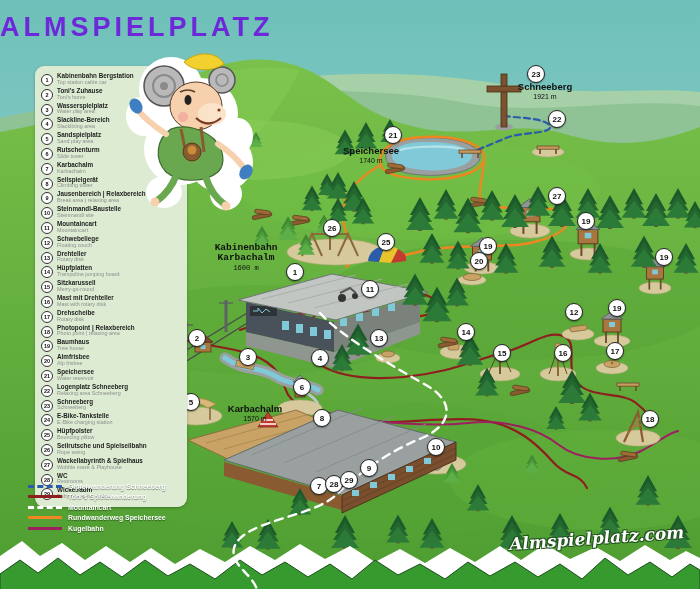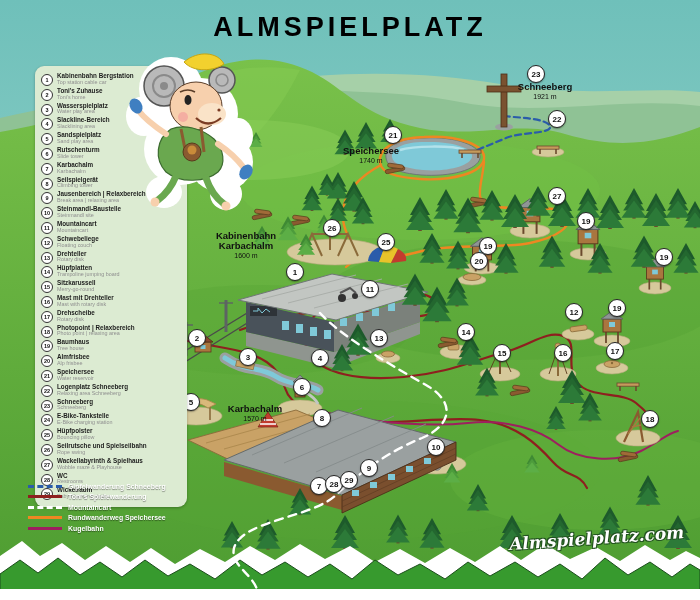--- a/index.html
+++ b/index.html
@@ -1,20 +1,20 @@
 <!DOCTYPE html>
 <html><head>
 <meta charset="utf-8">
 <style>
   html,body{margin:0;padding:0;background:#ffffff;}
   .stage{position:relative;width:700px;height:600px;overflow:hidden;
          font-family:"Liberation Sans",sans-serif;background:#7cc8c0;}
   svg.bg{position:absolute;left:0;top:0;}
-  .title{position:absolute;top:12px;left:0;right:0;text-align:center;
-         font-size:27px;font-weight:bold;letter-spacing:4px;color:#000000;z-index:2;}
+  .title{position:absolute;top:12px;left:0;right:0;text-align:left;
+         font-size:27px;font-weight:bold;letter-spacing:4px;color:#6d28d9;z-index:2;}
   .legend-panel{position:absolute;left:35px;top:66px;width:152px;box-sizing:border-box;
          padding:7px 4px 5px 6px;background:#dcebd2;border-radius:9px;
          box-shadow:0 1px 3px rgba(0,0,0,.28);z-index:5;}
   .legend-item{display:flex;align-items:flex-start;margin-bottom:1.8px;}
   .num-circle{flex:0 0 auto;width:10px;height:10px;border-radius:50%;background:#fff;
          border:1px solid #333;font-size:5.5px;font-weight:bold;color:#111;
          display:flex;align-items:center;justify-content:center;margin:1px 4px 0 0;}
   .legend-texts{display:flex;flex-direction:column;}
   .de{font-size:6.3px;font-weight:bold;color:#1c1c1c;line-height:1.08;}
   .en{font-size:5.4px;color:#8f8f8f;line-height:1.1;}
@@ -651,21 +651,21 @@
           <div>Schneeberg</div>
         </div>
     <div class="ml-elev">1921 m</div>
   </div>
       <div class="map-label" style="left: 371px; top: 146px;">
     <div class="ml-name">
           <div>Speichersee</div>
         </div>
     <div class="ml-elev">1740 m</div>
   </div>
-      <div class="map-label" style="left: 246px; top: 231px;">
+      <div class="map-label" style="left: 246px; top: 243px; font-family: Liberation Mono, monospace;">
     <div class="ml-name">
           <div>Kabinenbahn</div>
           <div>Karbachalm</div>
         </div>
     <div class="ml-elev">1600 m</div>
   </div>
       <div class="map-label" style="left: 255px; top: 404px;">
     <div class="ml-name">
           <div>Karbachalm</div>
         </div>

